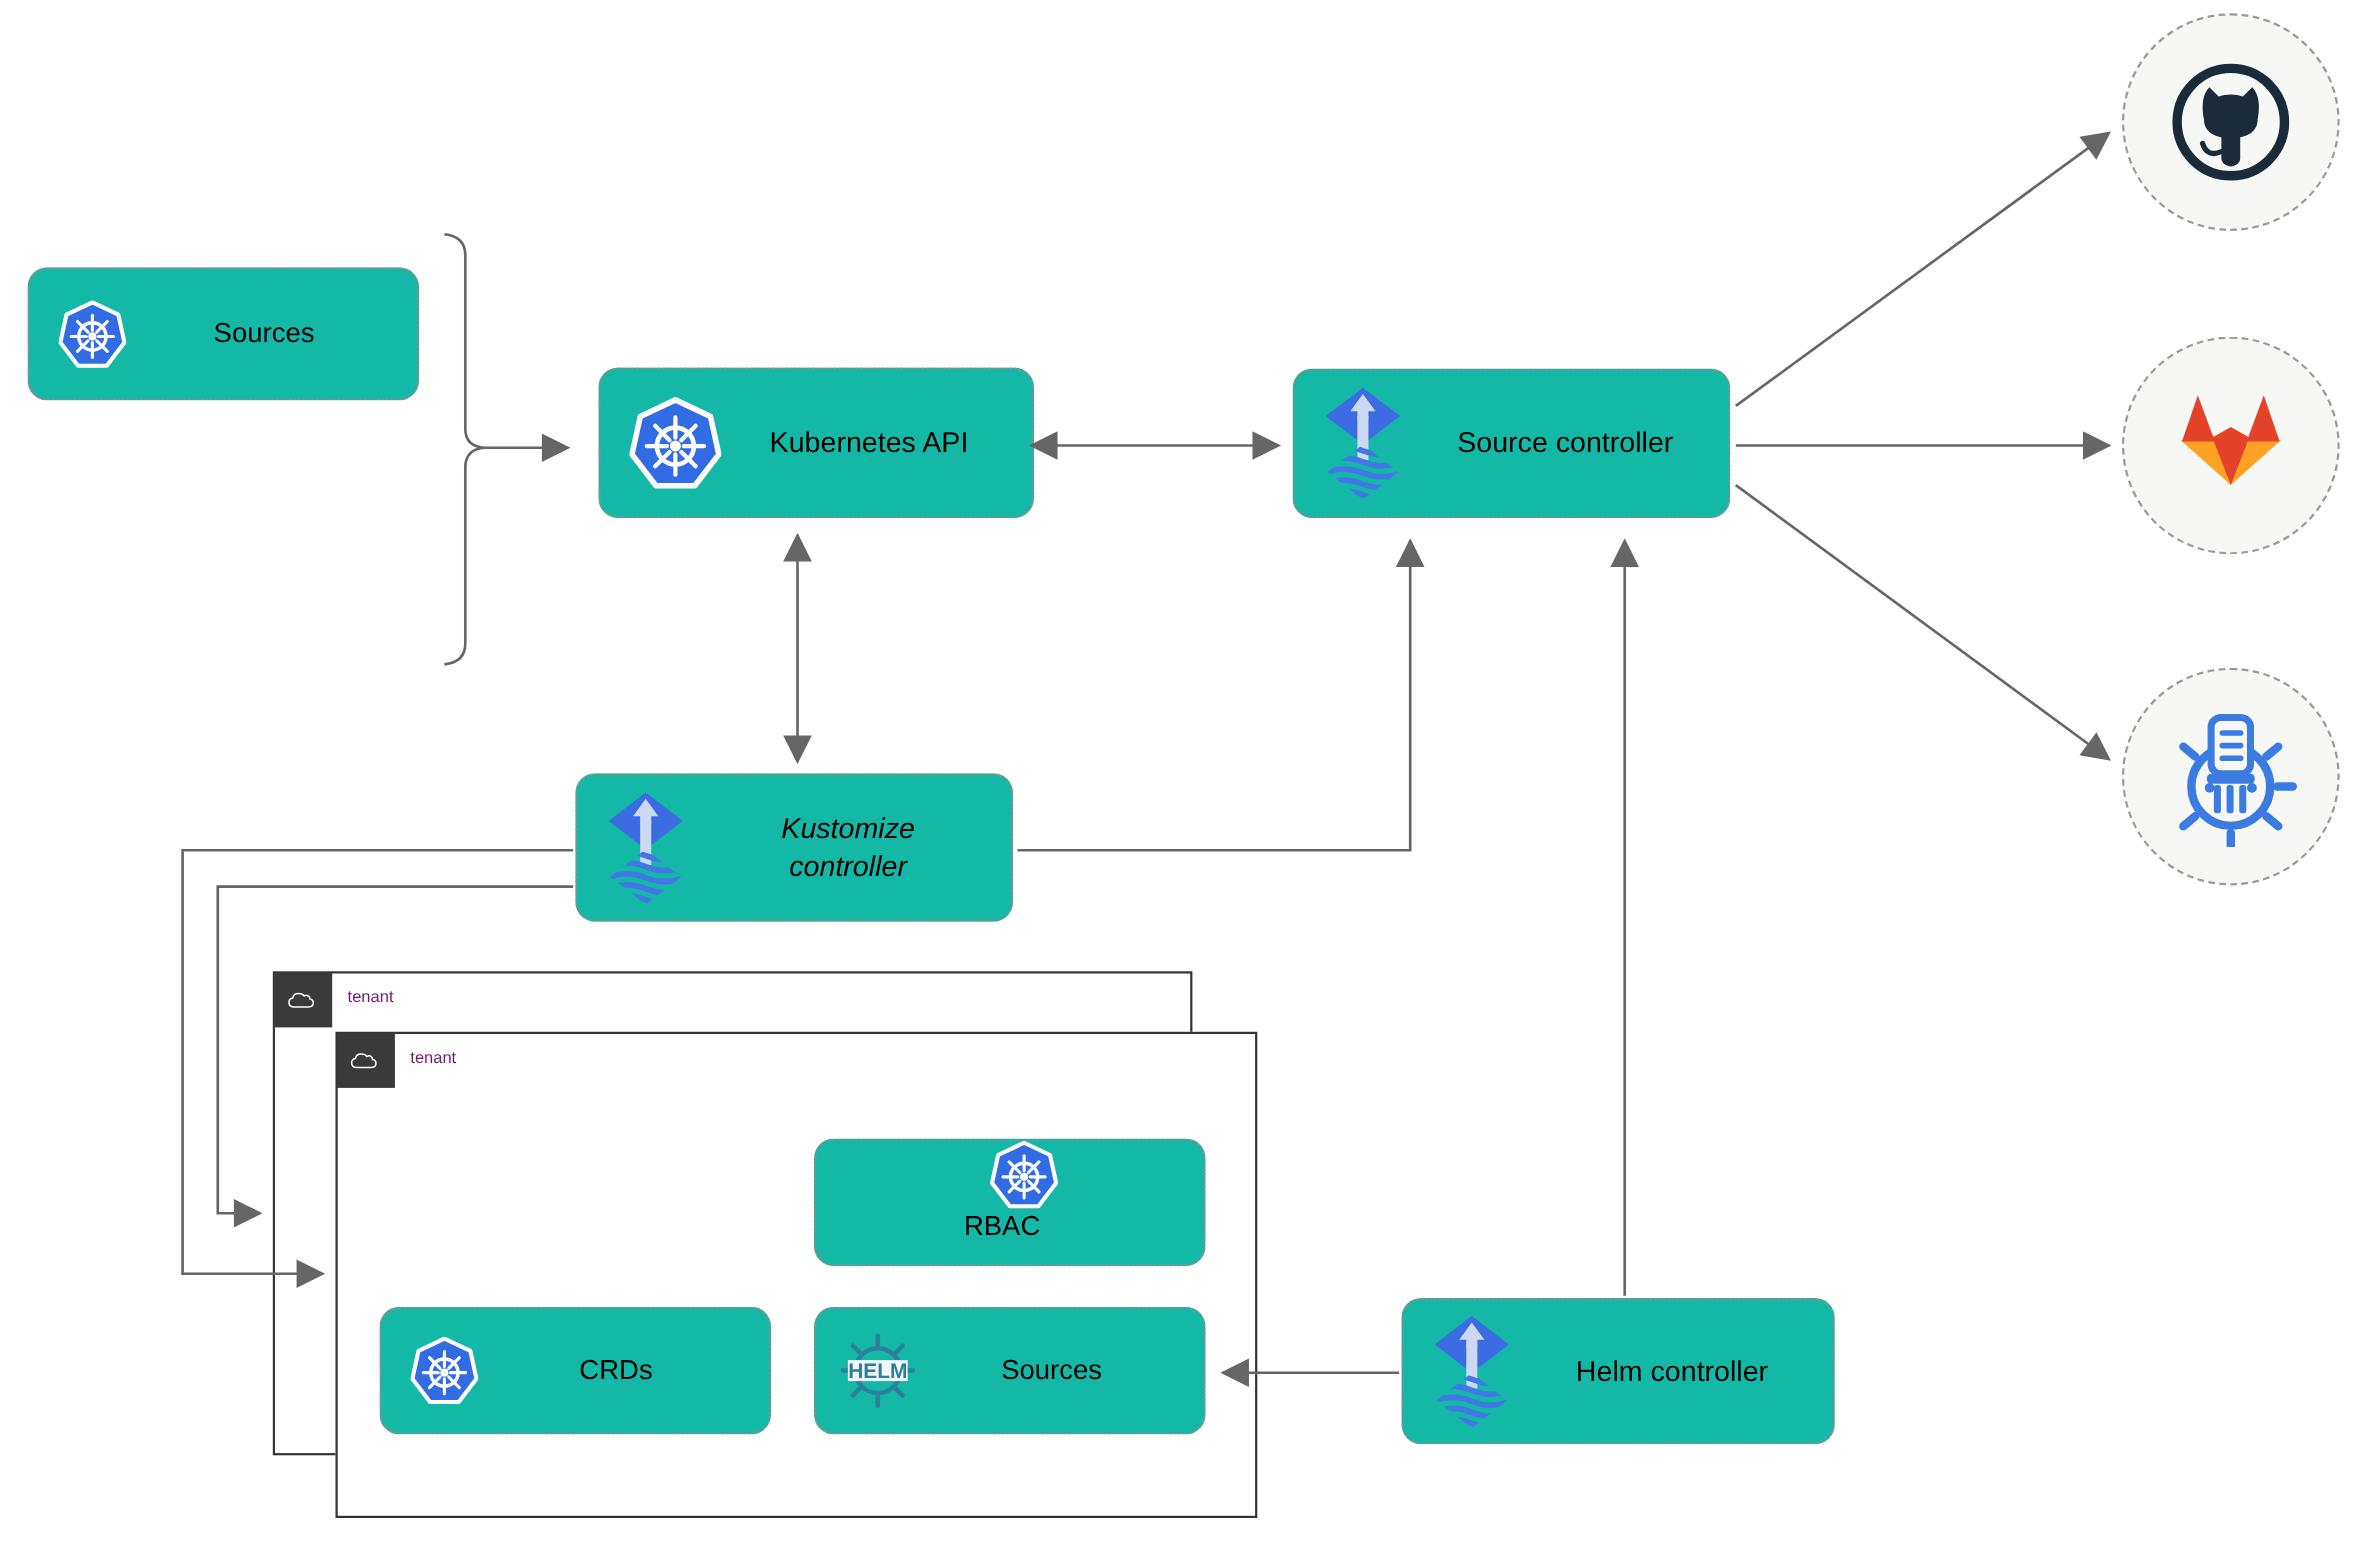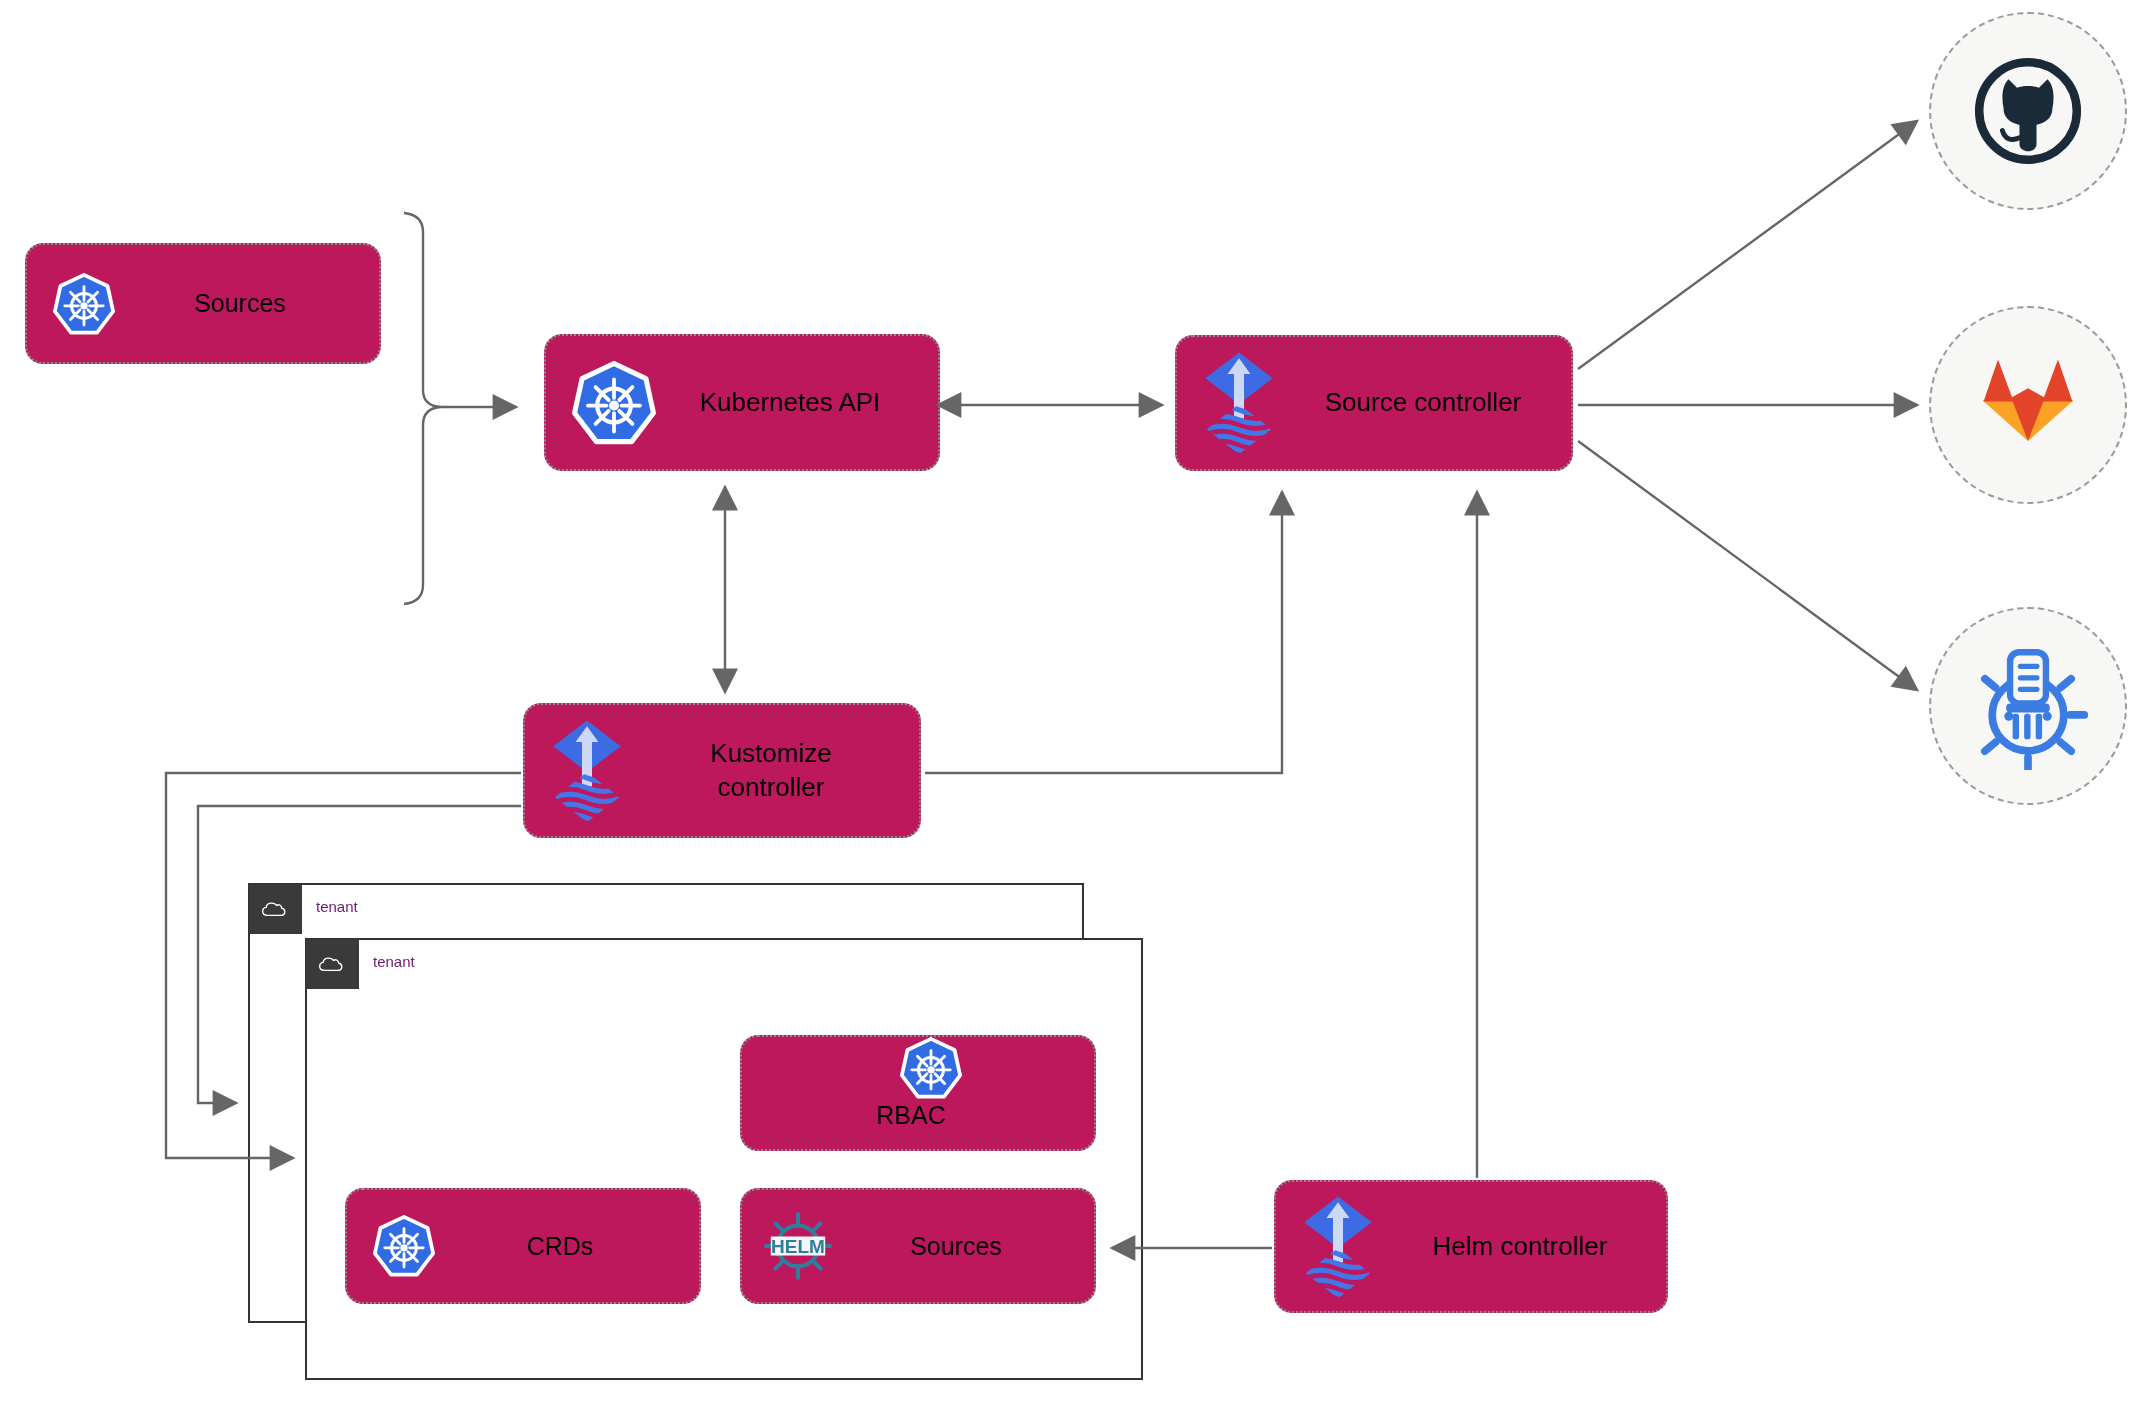--- a/index.html
+++ b/index.html
@@ -2,21 +2,21 @@
 <html><head>
 <meta charset="utf-8">
 <style>
   html,body{margin:0;padding:0;background:#fff;}
   #canvas{
     position:relative;width:2144px;height:1407px;background:#ffffff;overflow:hidden;
     font-family:"Liberation Sans","DejaVu Sans",sans-serif;color:#000;
   }
   .node{
     position:absolute;display:flex;align-items:center;
-    background:#be185d;border:2px dotted #8c8c8c;border-radius:18px;box-sizing:border-box;
+    background:#14b8a6;border:2px dotted #8c8c8c;border-radius:18px;box-sizing:border-box;
   }
   .node .icon{margin-left:26px;flex:0 0 auto;display:block;}
   .node .lbl{flex:1;text-align:center;font-size:25px;line-height:1.3;padding-right:14px;}
   .circle{
     position:absolute;width:198px;height:198px;border-radius:50%;
     background:#f7f7f5;border:2px dashed #9a9a9a;box-sizing:border-box;
     display:flex;align-items:center;justify-content:center;
   }
   .tenant{
     position:absolute;background:#ffffff;border:2px solid #333333;box-sizing:border-box;
@@ -168,21 +168,21 @@
     <div class="lbl" style="font-size:26px;">Kubernetes API</div>
   </div>
 
   <div class="node" style="left:1175px;top:335px;width:398px;height:136px;">
     <svg class="icon" width="72" height="104">
         <use href="#sym-flux"></use>
       </svg>
     <div class="lbl" style="font-size:26px;padding:0 40px;text-align:center;">Source controller</div>
   </div>
 
-  <div class="node" style="left:523px;top:703px;width:398px;height:135px;">
+  <div class="node" style="left:523px;top:703px;width:398px;height:135px;font-style:italic;">
     <svg class="icon" width="72" height="104">
         <use href="#sym-flux"></use>
       </svg>
     <div class="lbl" style="font-size:26px;padding:0 36px;">Kustomize controller</div>
   </div>
 
   <div class="node" style="left:1274px;top:1180px;width:394px;height:133px;">
     <svg class="icon" width="72" height="104">
         <use href="#sym-flux"></use>
       </svg>

